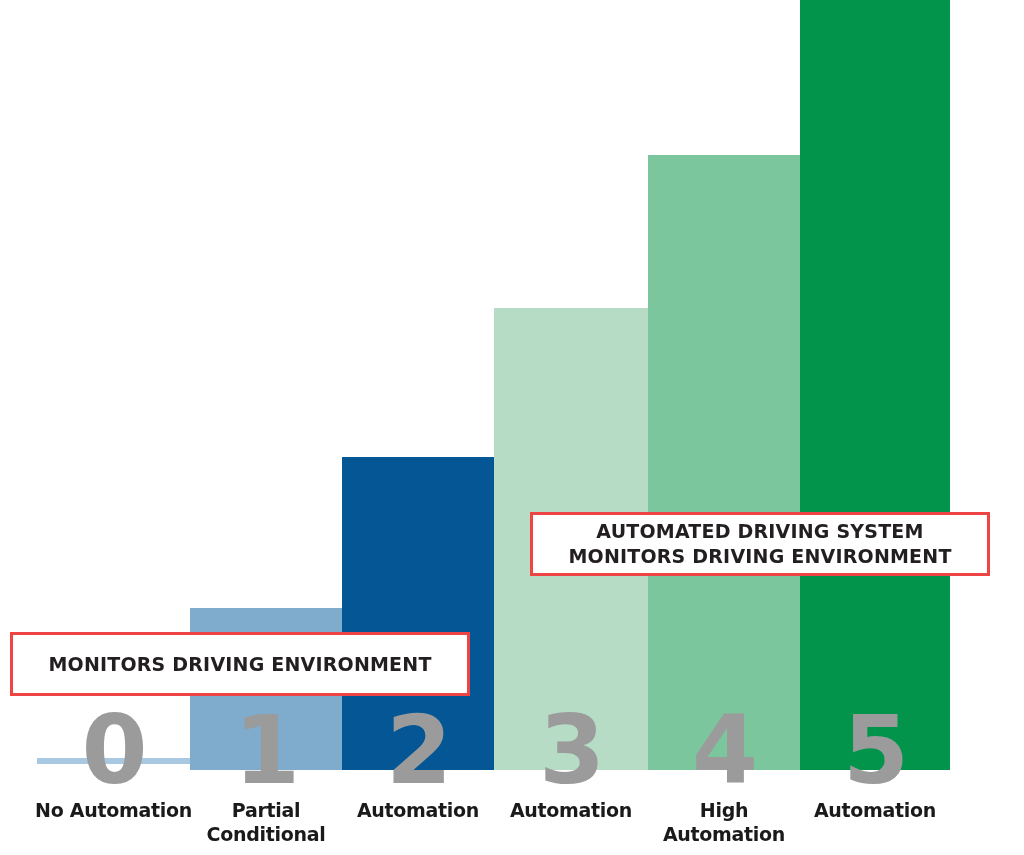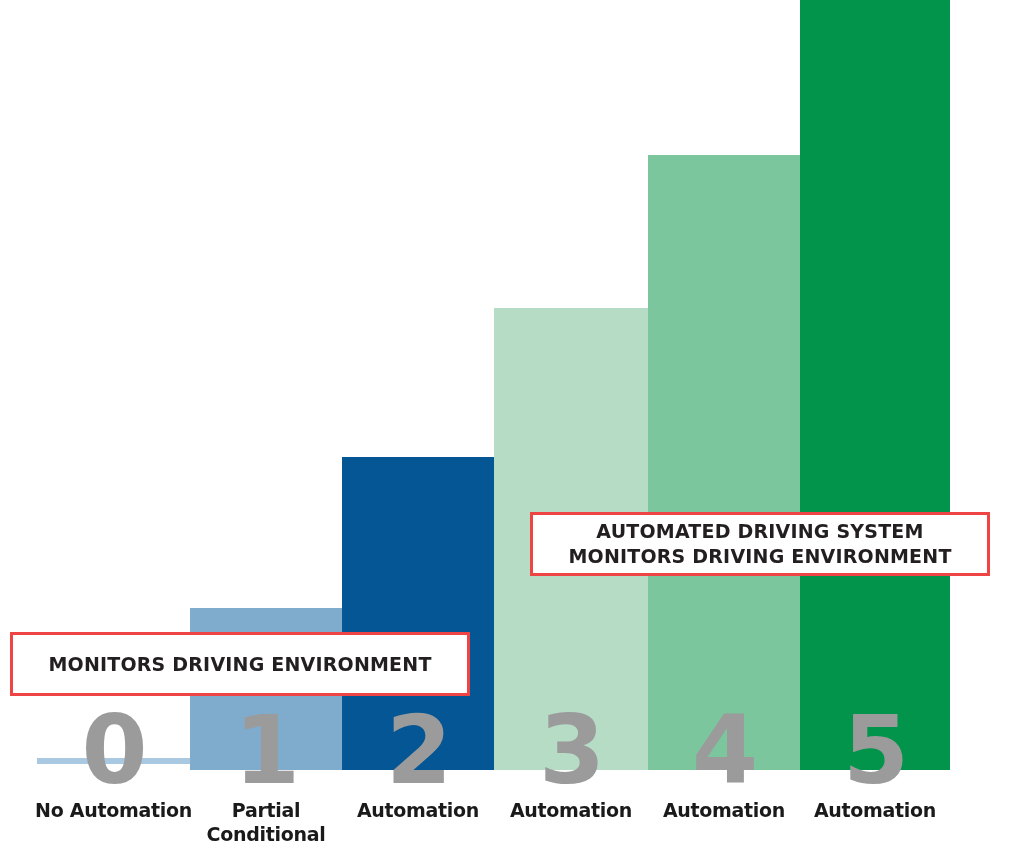--- a/index.html
+++ b/index.html
@@ -154,20 +154,21 @@
         <span class="cap-line">Partial</span>
         <span class="cap-line">Conditional</span>
       </div>
       <div class="level-caption" style="left: 332px;">
         <span class="cap-line">Automation</span>
       </div>
       <div class="level-caption" style="left: 485px;">
         <span class="cap-line">Automation</span>
       </div>
       <div class="level-caption" style="left: 638px;">
+        <span class="cap-line">High</span>
         <span class="cap-line">Automation</span>
       </div>
       <div class="level-caption" style="left: 789px;">
         <span class="cap-line">Automation</span>
       </div>
     </div>
 
   <div class="callout" id="callout-human">
     <span class="callout-line">MONITORS DRIVING ENVIRONMENT</span>
   </div>

